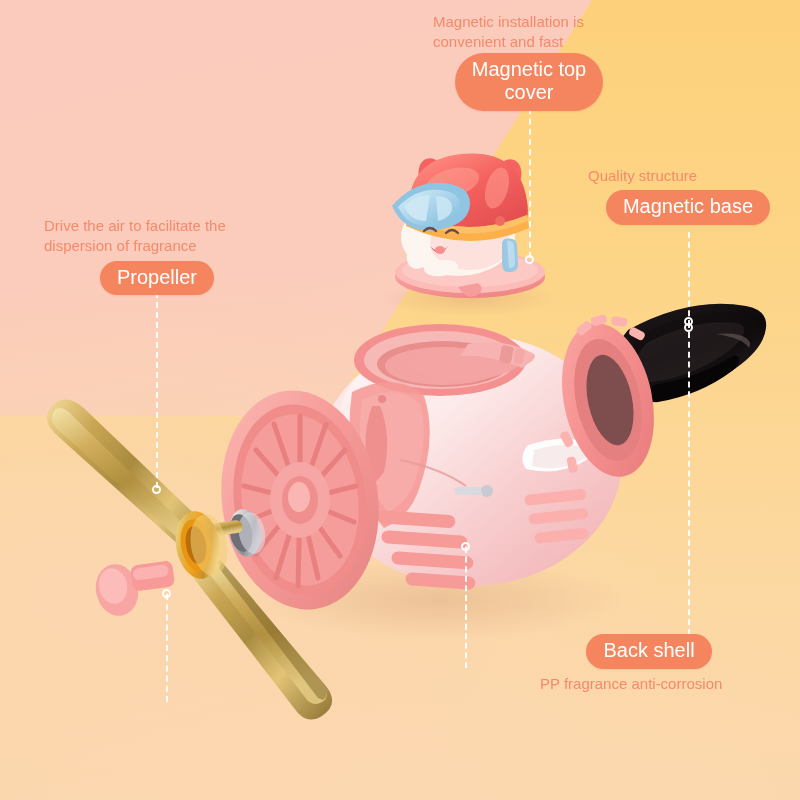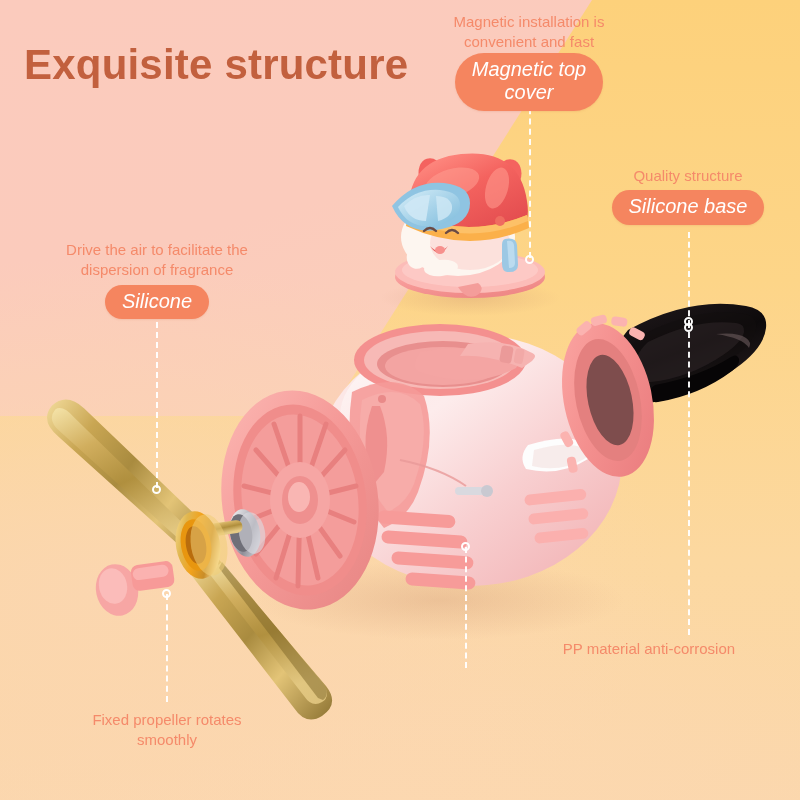--- a/index.html
+++ b/index.html
@@ -42,34 +42,34 @@
     font-size: 42px; line-height: 1.18; font-weight: 600;
     letter-spacing: .2px;
   }
   .headline .l2 { padding-left: 32px; display: block; }
 
   
   .callout { position: absolute; }
   .callout .cap {
     color: #f58a6a;
     font-size: 15px; line-height: 1.35;
-    text-align: center; white-space: pre-line;
+    text-align: left; white-space: pre-line;
   }
   .pill {
     display: inline-block;
     background: #f5855f;
     color: #ffffff;
     border-radius: 999px;
     padding: 5px 17px 6px;
     font-size: 20px; line-height: 1.18;
     text-align: center;
     box-shadow: 0 1px 2px rgba(190,90,55,.13);
     white-space: pre-line;
   }
-  .pill-wrap { text-align: center; font-style: italic; }
+  .pill-wrap { text-align: center; }
 
   
   .leader {
     position: absolute;
     border-left: 2px dashed rgba(255,255,255,.95);
     width: 0;
   }
   .dot {
     position: absolute;
     width: 9px; height: 9px; border-radius: 50%;
@@ -342,50 +342,50 @@
   <div class="leader" style="left:166px; top:594px; height:108px;"></div>
   <div class="dot" style="left:162px; top:589px;"></div>
 
   <div class="leader" style="left:465px; top:547px; height:121px;"></div>
   <div class="dot" style="left:461px; top:542px;"></div>
 
   <div class="leader" style="left:688px; top:322px; height:313px;"></div>
   <div class="dot" style="left:684px; top:317px;"></div>
 
   <div class="headline">
-    <span class="l1">Exquisite structure</span>
   </div>
 
   <div class="callout" style="left:433px; top:12px; width:192px;">
     <div class="cap">Magnetic installation is
 convenient and fast</div>
     <div class="pill-wrap">
       <span class="pill">Magnetic top
 cover</span>
     </div>
   </div>
 
   <div class="callout" style="left:588px; top:166px; width:200px;">
     <div class="cap">Quality structure</div>
     <div class="pill-wrap" style="margin-top:4px;">
-      <span class="pill">Silicone base</span>
+      <span class="pill">Magnetic base</span>
     </div>
   </div>
 
-  <div class="callout" style="left:44px; top:216px; width:226px;margin-top:24px;">
+  <div class="callout" style="left:44px; top:216px; width:226px;">
     <div class="cap">Drive the air to facilitate the
 dispersion of fragrance</div>
     <div class="pill-wrap" style="margin-top:4px;">
-      <span class="pill">Silicone</span>
+      <span class="pill">Propeller</span>
     </div>
   </div>
 
   <div class="callout" style="left:58px; top:705px; width:218px;">
-    <div class="cap" style="margin-top:5px;">Fixed propeller rotates
-smoothly</div>
   </div>
 
 
   <div class="callout" style="left:540px; top:634px; width:218px;">
-    <div class="cap" style="margin-top:5px;">PP material anti-corrosion</div>
+    <div class="pill-wrap">
+      <span class="pill">Back shell</span>
+    </div>
+    <div class="cap" style="margin-top:5px;">PP fragrance anti-corrosion</div>
   </div>
 
 </div>
 
 </body></html>

